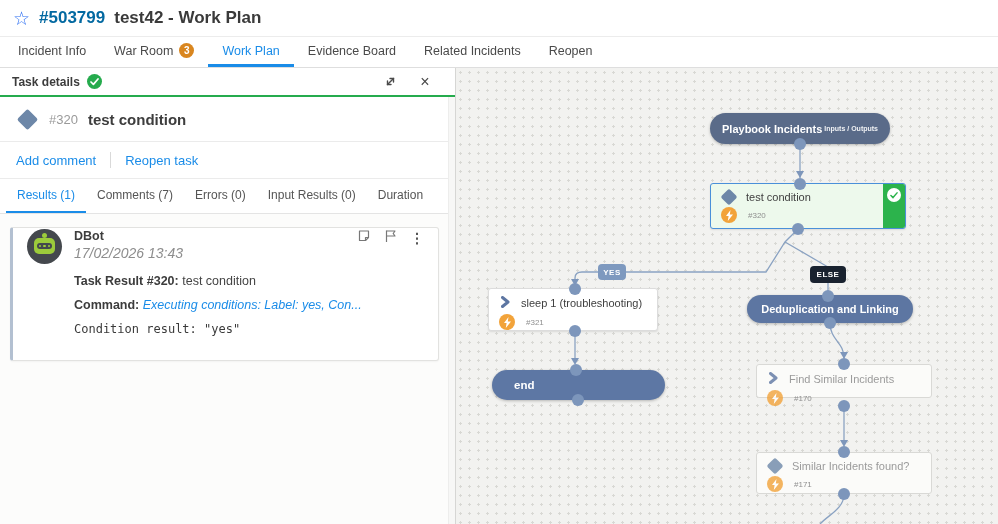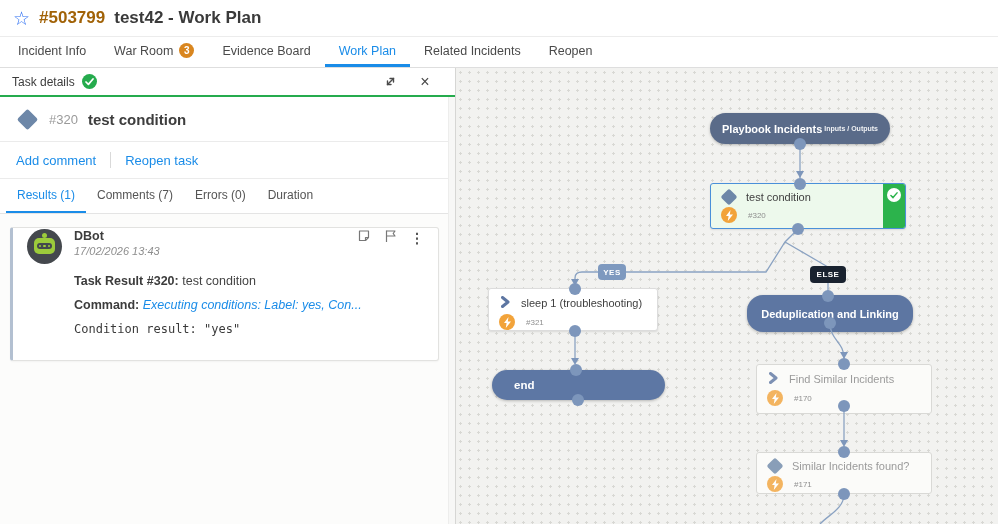--- a/index.html
+++ b/index.html
@@ -2,36 +2,36 @@
 <html><head>
 <meta charset="utf-8">
 <style>
   * { box-sizing: border-box; margin: 0; padding: 0; }
   html,body { width: 998px; height: 524px; overflow: hidden; }
   body { font-family: "Liberation Sans", sans-serif; background: #fff; color: #3f3f3f; }
 
   
   .app-header { height: 37px; display: flex; align-items: center; padding-left: 13px; gap: 9px; background: #fff; border-bottom: 1px solid #ececec; }
   .star { color: #2d6ff2; font-size: 19px; line-height: 1; cursor: pointer; }
-  .incident-id { color: #a16207; font-size: 17px; font-weight: 700; }
+  .incident-id { color: #0369a1; font-size: 17px; font-weight: 700; }
   .page-title { color: #3a3a3a; font-size: 17px; font-weight: 700; }
 
   
   .tab-bar { height: 31px; display: flex; align-items: stretch; padding-left: 4px; border-bottom: 1px solid #dedede; background: #fff; }
   .tab { display: flex; align-items: center; gap: 6px; padding: 0 14px; font-size: 12.5px; color: #4a4a4a; cursor: pointer; border-bottom: 3px solid transparent; }
   .tab.active { color: #1a8ce8; border-bottom-color: #1a8ce8; }
   .tab-badge { width: 15px; height: 15px; border-radius: 50%; background: #d9861f; color: #fff; font-size: 10px; font-weight: 700; display: flex; align-items: center; justify-content: center; }
 
   
   .main { display: flex; height: 456px; }
   .left-panel { width: 456px; background: #fff; border-right: 1px solid #d6d6d4; display: flex; flex-direction: column; position: relative; }
   .scroll-track { position: absolute; right: 0; top: 29px; bottom: 0; width: 7px; background: #f7f7f6; border-left: 1px solid #ededec; }
 
   .panel-header { height: 29px; display: flex; align-items: center; gap: 7px; padding: 0 12px; border-bottom: 2px solid #25ab4d; }
-  .panel-title { font-size: 12px; font-weight: 400; color: #3c3c3c; }
+  .panel-title { font-size: 12px; font-weight: 700; color: #3c3c3c; }
   .check-badge { width: 15px; height: 15px; border-radius: 50%; background: #25ab4d; display: flex; align-items: center; justify-content: center; }
   .panel-header .spacer { flex: 1; }
   .icon-btn { width: 20px; height: 20px; display: flex; align-items: center; justify-content: center; cursor: pointer; margin-right: 8px; }
   .close-x { font-size: 16px; color: #4a4a4a; }
 
   .task-title-row { height: 45px; display: flex; align-items: center; gap: 10px; padding: 0 16px; border-bottom: 1px solid #ebebeb; }
   .diamond { width: 12px; height: 12px; background: #6d87a8; transform: rotate(45deg); border-radius: 2px; flex: 0 0 auto; }
   .diamond.big { width: 15px; height: 15px; margin: 0 4px; }
   .task-id { color: #9a9a9a; font-size: 13px; }
   .task-name { color: #3d3d3d; font-size: 15px; font-weight: 700; }
@@ -46,57 +46,57 @@
 
   .results-area { flex: 1; background: #fcfcfb; padding: 13px 16px 0 10px; }
   .entry-card { background: #fff; border: 1px solid #e2e2e0; border-left: 3px solid #b3c0d1; border-radius: 3px; padding: 1px 14px 14px 14px; box-shadow: 0 1px 2px rgba(0,0,0,.04); }
   .entry-head { display: flex; align-items: flex-start; gap: 12px; }
   .avatar { width: 35px; height: 35px; background: #44484d; border-radius: 50%; position: relative; flex: 0 0 auto; }
   .avatar .antenna { position: absolute; left: 15px; top: 4px; width: 5px; height: 5px; background: #9ccb3b; border-radius: 50%; }
   .avatar .head { position: absolute; left: 7px; top: 9px; width: 21px; height: 16px; background: #9ccb3b; border-radius: 5px; }
   .avatar .mouth { position: absolute; left: 3px; top: 5px; width: 15px; height: 6px; background: #44484d; border-radius: 3px; display: flex; gap: 2px; align-items: center; justify-content: center; }
   .avatar .dot { width: 2.5px; height: 2.5px; background: #9ccb3b; border-radius: 50%; }
   .author { font-size: 12.5px; font-weight: 700; color: #3d3d3d; }
-  .timestamp { font-size: 11px; font-style: italic; color: #8d8d8d; margin-top: 2px; }
+  .timestamp { font-size: 14px; font-style: italic; color: #8d8d8d; margin-top: 2px; }
   .entry-icons { margin-left: auto; display: flex; align-items: center; gap: 13px; color: #6e6e6e; }
   .kebab { font-size: 14px; font-weight: 700; color: #555; cursor: pointer; line-height: 1; }
   .entry-body { padding-left: 47px; margin-top: 10px; font-size: 12.5px; color: #444; }
   .entry-body .row { margin-bottom: 10px; }
   .b { font-weight: 700; color: #3c3c3c; }
   .cmd-link { color: #1a8ce8; font-style: italic; cursor: pointer; }
   .mono { font-family: "DejaVu Sans Mono", monospace; font-size: 12px; color: #3a3a3a; }
 
   
   .canvas { position: relative; width: 542px; height: 456px; background-color: #f2f2f0;
             background-image: radial-gradient(#d8d8d4 1px, transparent 1.2px); background-size: 9px 9px; overflow: hidden; }
   .canvas svg.wires { position: absolute; inset: 0; z-index: 3; pointer-events: none; }
   .cnode { position: absolute; z-index: 2; }
 
   .pill { border-radius: 16px; color: #fff; display: flex; align-items: center; box-shadow: 0 1px 3px rgba(0,0,0,.25); cursor: pointer; }
   .pill-playbook { left: 254px; top: 45px; width: 180px; height: 31px; background: #5a6b89; padding: 0 12px; justify-content: space-between; }
   .pill-label { font-size: 11px; font-weight: 700; }
   .pill-sub { font-size: 7px; font-weight: 700; opacity: .9; }
-  .pill-dedup { left: 291px; top: 227px; width: 166px; height: 37px; background: #5d76a2; justify-content: center; font-size: 11px; font-weight: 700; align-items: center; }
+  .pill-dedup { left: 291px; top: 227px; width: 166px; height: 28px; background: #5d76a2; justify-content: center; font-size: 11px; font-weight: 700; align-items: center; }
   .pill-end { left: 36px; top: 302px; width: 173px; height: 30px; background: #5d77a4; padding-left: 22px; font-size: 11.5px; font-weight: 700; }
 
   .task-node { background: #fff; border: 1px solid #dcdcdc; border-radius: 3px; box-shadow: 0 1px 2px rgba(0,0,0,.1); cursor: pointer; }
   .task-node .r1 { display: flex; align-items: center; gap: 11px; padding: 7px 10px 0 12px; font-size: 11px; color: #3e3e3e; }
   .task-node .r2 { display: flex; align-items: center; gap: 11px; padding: 4px 10px 0 10px; }
   .node-id { font-size: 8px; color: #8f8f8f; }
   .bolt-circle { width: 16px; height: 16px; border-radius: 50%; background: #f2a33a; display: flex; align-items: center; justify-content: center; flex: 0 0 auto; }
 
   .node-test { left: 254px; top: 115px; width: 196px; height: 46px; background: #edf9ec; border: 1px solid #4a90d9; }
   .node-test .green-bar { position: absolute; right: 0; top: 0; bottom: 0; width: 22px; background: #2cb34c; border-radius: 0 2px 2px 0; display: flex; justify-content: center; padding-top: 4px; }
   .node-check { width: 14px; height: 14px; border-radius: 50%; background: #fff; display: flex; align-items: center; justify-content: center; }
 
   .node-sleep { left: 32px; top: 220px; width: 170px; height: 43px; }
   .node-pending { background: #fbfbf9; border: 1px solid #d9d9d6; box-shadow: none; }
   .node-pending .r1 { color: #9b9b9b; }
   .node-pending .ic { opacity: .8; }
-  .node-find { left: 300px; top: 296px; width: 176px; height: 50px; }
+  .node-find { left: 300px; top: 296px; width: 176px; height: 34px; }
   .node-similar { left: 300px; top: 384px; width: 176px; height: 42px; }
 
   .branch-badge { position: absolute; z-index: 4; height: 16px; border-radius: 4px; color: #fff; font-size: 8px; font-weight: 700; letter-spacing: .5px; display: flex; align-items: center; justify-content: center; cursor: pointer; }
   .badge-yes { left: 142px; top: 196px; width: 28px; background: #7e99bf; }
   .badge-else { left: 354px; top: 198px; width: 36px; height: 17px; background: #19222f; }
 
   .chev-icon, .mini-diamond { flex: 0 0 auto; }
 </style>
 </head>
 <body>
@@ -108,25 +108,25 @@
 </div>
 
 <div class="tab-bar">
   <div class="tab">
       <span>Incident Info</span>
     </div>
   <div class="tab">
     <span>War Room</span>
     <span class="tab-badge">3</span>
   </div>
-  <div class="tab">
-      <span>Evidence Board</span>
-    </div>
   <div class="tab active">
       <span>Work Plan</span>
+    </div>
+  <div class="tab">
+      <span>Evidence Board</span>
     </div>
   <div class="tab">
       <span>Related Incidents</span>
     </div>
   <div class="tab">
       <span>Reopen</span>
     </div>
 </div>
 
 <div class="main">
@@ -167,20 +167,23 @@
 
     <div class="panel-tabs">
       <div class="ptab active">
           <span>Results (1)</span>
         </div>
       <div class="ptab">
           <span>Comments (7)</span>
         </div>
       <div class="ptab">
           <span>Errors (0)</span>
+        </div>
+      <div class="ptab">
+          <span>Input Results (0)</span>
         </div>
       <div class="ptab">
           <span>Duration</span>
         </div>
     </div>
 
     <div class="results-area">
       <div class="entry-card">
         <div class="entry-head">
           <div class="avatar">

